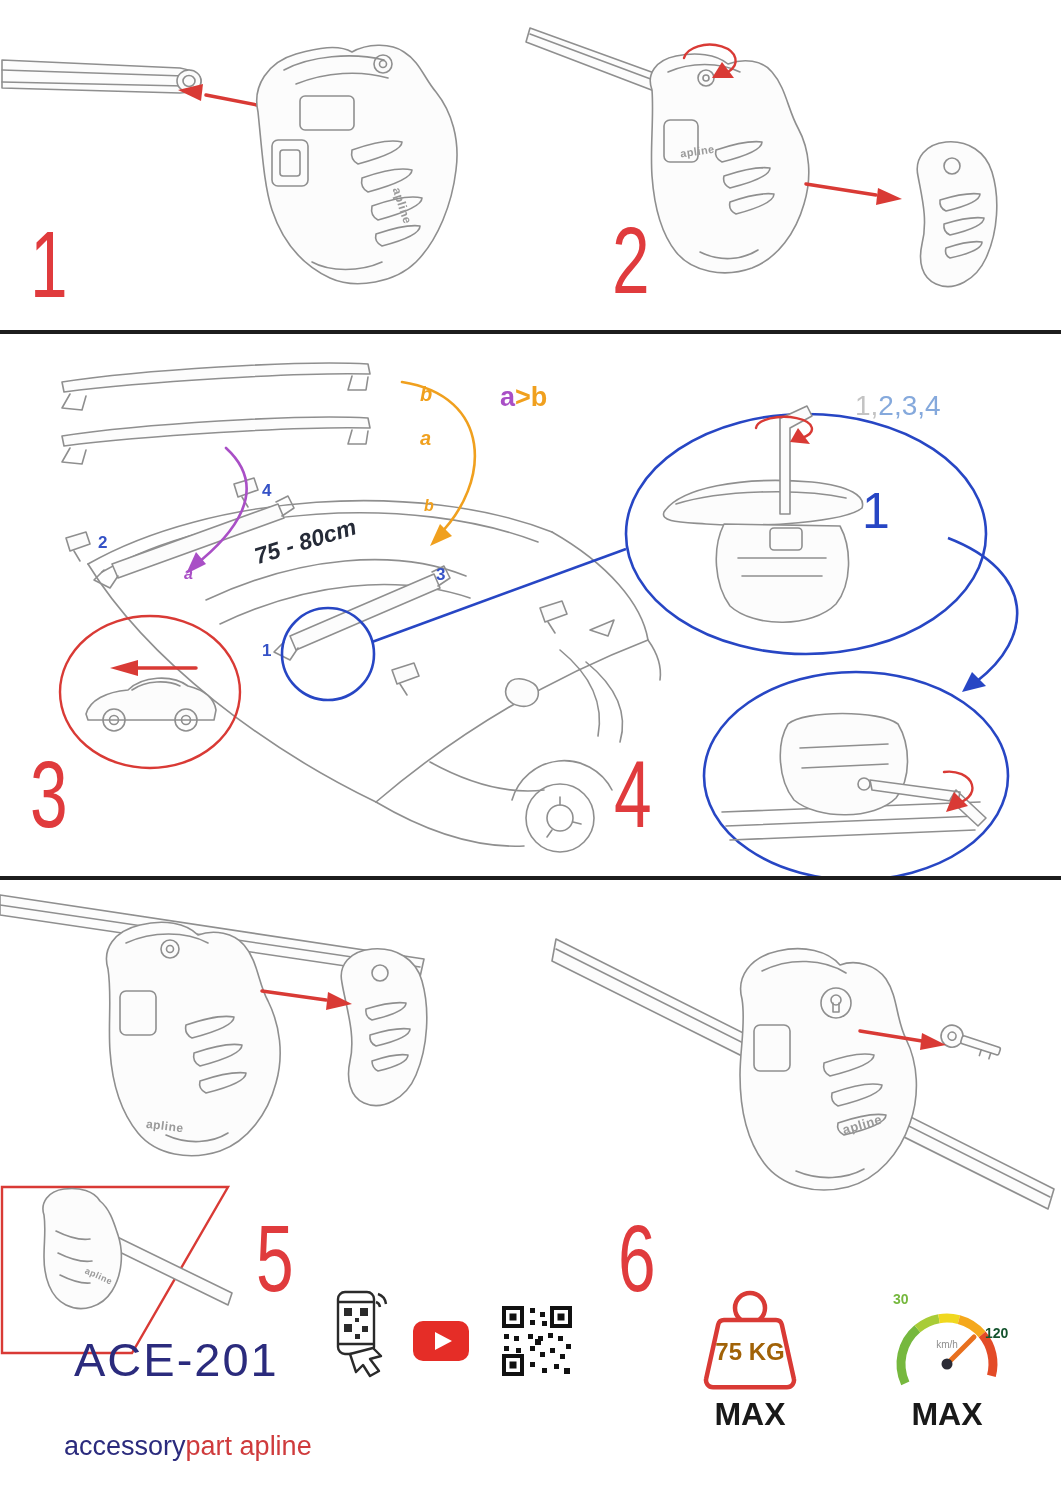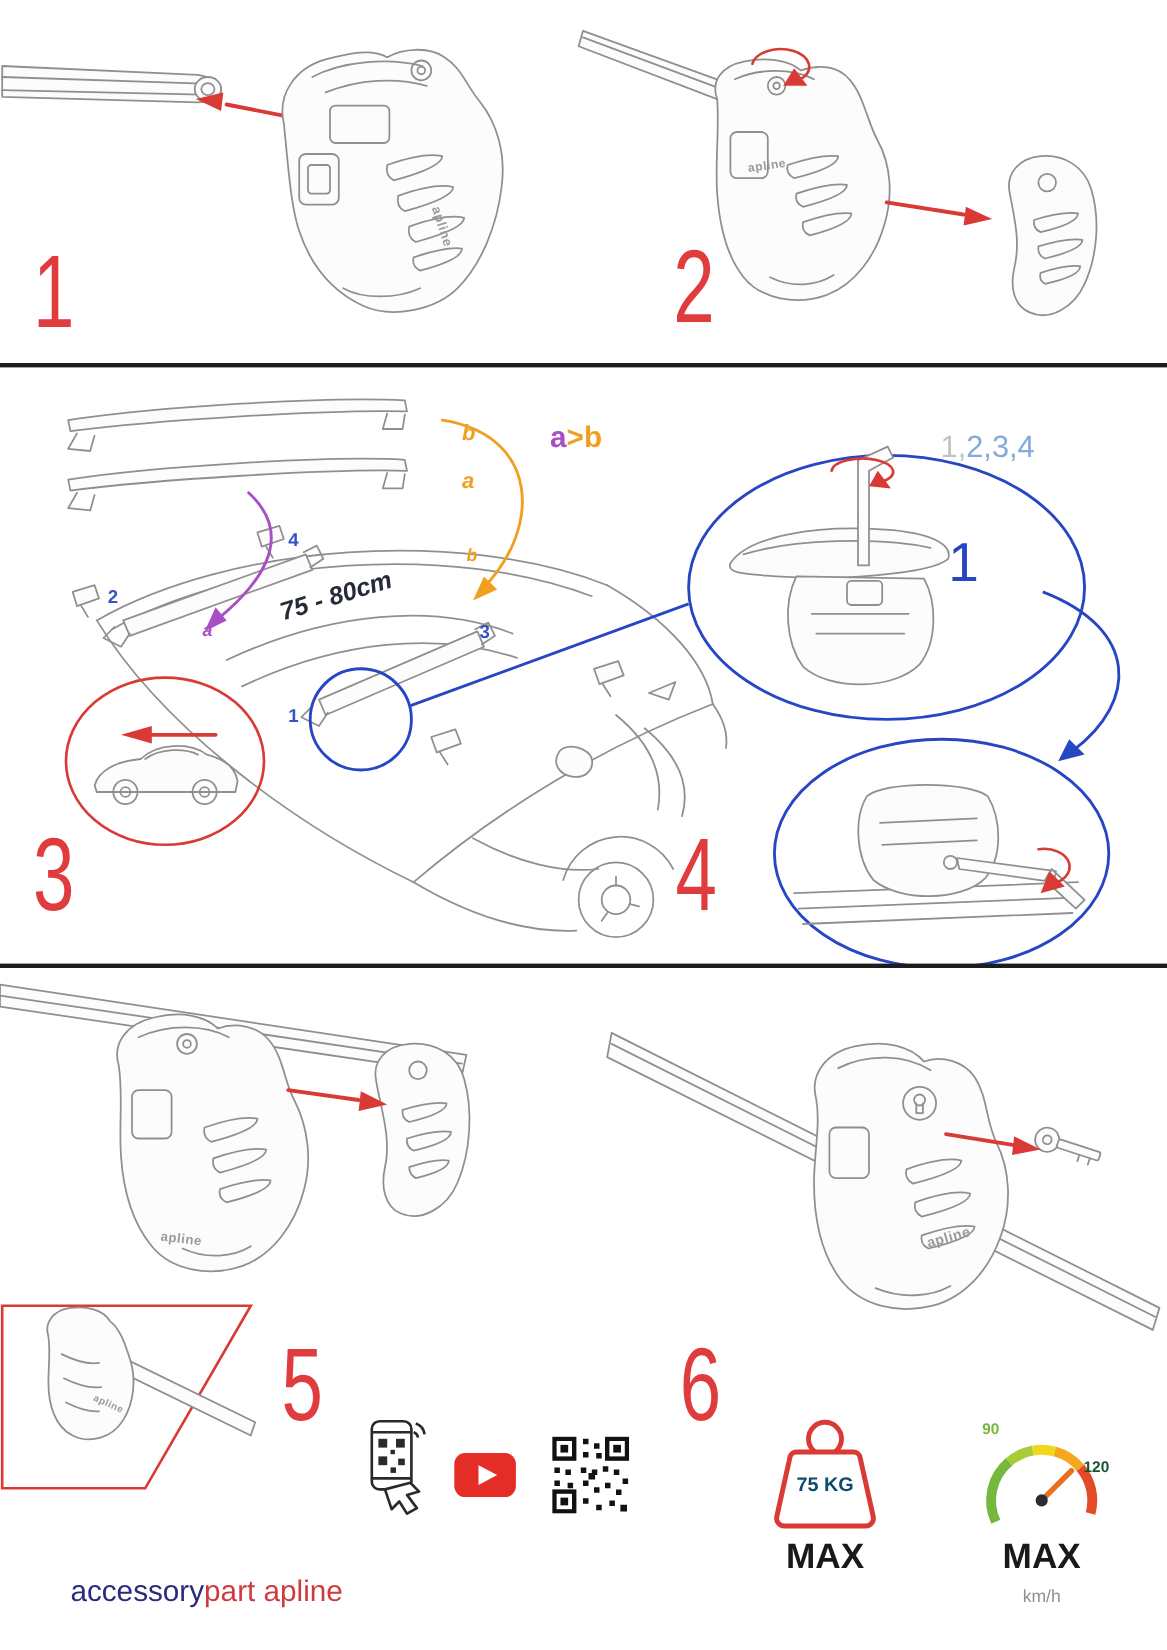--- a/index.html
+++ b/index.html
@@ -255,20 +255,21 @@
   <div class="txt" style="left:252px;top:546px;font-size:23px;font-weight:700;font-style:italic;color:#262b38;transform:rotate(-17deg);transform-origin:0 0">75 - 80cm</div>
 
   <div class="txt" style="left:862px;top:486px;font-size:50px;color:#2746c4;font-weight:400">1</div>
 
   <div class="txt brandfoot" style="left:402px;top:186px;font-size:12px;transform:rotate(72deg);transform-origin:0 0">apline</div>
   <div class="txt brandfoot" style="left:680px;top:146px;font-size:11px;transform:rotate(-8deg)">apline</div>
   <div class="txt brandfoot" style="left:146px;top:1120px;font-size:12px;transform:rotate(7deg)">apline</div>
   <div class="txt brandfoot" style="left:84px;top:1272px;font-size:9px;transform:rotate(24deg)">apline</div>
   <div class="txt brandfoot" style="left:842px;top:1118px;font-size:13px;transform:rotate(-16deg)">apline</div>
 
+  <div class="txt" style="left:74px;top:1336px;font-size:47px;color:#2b2b7d;letter-spacing:2px">ACE-201</div>
   <div class="txt" style="left:64px;top:1433px;font-size:27px">
     <span style="color:#2b2b7d">accessory</span><span style="color:#cf3b3c">part</span><span>&nbsp;</span><span style="color:#cf3b3c">apline</span>
   </div>
 
   <svg class="art" style="left:320px;top:1290px" width="74" height="96" viewBox="0 0 74 96">
     <rect x="18" y="2" width="36" height="62" rx="7" class="k"></rect>
     <line x1="18" y1="12" x2="54" y2="12" class="k"></line>
     <line x1="18" y1="54" x2="54" y2="54" class="k"></line>
     <g fill="#2a2a2a">
       <rect x="24" y="18" width="8" height="8"></rect>
@@ -294,32 +295,32 @@
     <rect x="55.5" y="7.5" width="7" height="7" fill="#111"></rect>
     <rect x="2" y="50" width="18" height="18" fill="none" stroke="#111" stroke-width="4"></rect>
     <rect x="7.5" y="55.5" width="7" height="7" fill="#111"></rect>
     <path fill="#111" d="M28,2h5v5h-5z M38,6h5v5h-5z M28,14h5v5h-5z M40,15h5v5h-5z M2,28h5v5h-5z M12,30h5v5h-5z M2,40h5v5h-5z M14,42h5v5h-5z M26,28h5v5h-5z M36,30h5v5h-5z M46,27h5v5h-5z M56,30h5v5h-5z M64,38h5v5h-5z M28,40h5v5h-5z M38,46h5v5h-5z M48,42h5v5h-5z M58,48h5v5h-5z M28,56h5v5h-5z M40,62h5v5h-5z M52,58h5v5h-5z M62,62h6v6h-6z M33,33h6v6h-6z"></path>
   </svg>
 
   <svg class="art" style="left:684px;top:1286px" width="132" height="112" viewBox="0 0 132 112">
     <circle cx="66" cy="22" r="15" class="rd4"></circle>
     <path d="M40,34 h52 a6,6 0 0 1 5.8,4.5 l12,54 a7,7 0 0 1 -6.8,8.7 h-74 a7,7 0 0 1 -6.8,-8.7 l12,-54 a6,6 0 0 1 5.8,-4.5 z" class="rd4"></path>
   </svg>
-  <div class="txt" style="left:750px;top:1340px;transform:translateX(-50%);font-size:18px;font-weight:700;color:#0c4a6e">75 KG</div>
+  <div class="txt" style="left:750px;top:1340px;transform:translateX(-50%);font-size:24px;font-weight:700;color:#a16207">75 KG</div>
   <div class="txt" style="left:750px;top:1398px;transform:translateX(-50%);font-size:32px;font-weight:700;color:#191919">MAX</div>
 
   <svg class="art" style="left:881px;top:1284px" width="132" height="116" viewBox="0 0 132 116">
     <g fill="none" stroke-width="9">
       <path d="M24.3,99.4 A46,46 0 0 1 36.4,44.8" stroke="#76b83e"></path>
       <path d="M36.4,44.8 A46,46 0 0 1 58,34.7" stroke="#a8cc37"></path>
       <path d="M58,34.7 A46,46 0 0 1 77.9,35.6" stroke="#f0d81f"></path>
       <path d="M77.9,35.6 A46,46 0 0 1 101.2,50.4" stroke="#f5a81c"></path>
       <path d="M101.2,50.4 A46,46 0 0 1 110.4,91.9" stroke="#e34b27"></path>
     </g>
     <line x1="66" y1="80" x2="93" y2="53" stroke="#e8701e" stroke-width="5" stroke-linecap="round"></line>
     <circle cx="66" cy="80" r="5.5" fill="#2b2b35"></circle>
   </svg>
-  <div class="txt" style="left:893px;top:1292px;font-size:14px;font-weight:700;color:#76b83e">90</div>
+  <div class="txt" style="left:893px;top:1292px;font-size:14px;font-weight:700;color:#76b83e">30</div>
   <div class="txt" style="left:985px;top:1326px;font-size:14px;font-weight:700;color:#14532d">120</div>
-  <div class="txt" style="left:947px;top:1444px;transform:translateX(-50%);font-size:16px;color:#909090">km/h</div>
+  <div class="txt" style="left:947px;top:1340px;transform:translateX(-50%);font-size:10px;color:#909090">km/h</div>
   <div class="txt" style="left:947px;top:1398px;transform:translateX(-50%);font-size:32px;font-weight:700;color:#191919">MAX</div>
 
 </div>
 
 </body></html>

